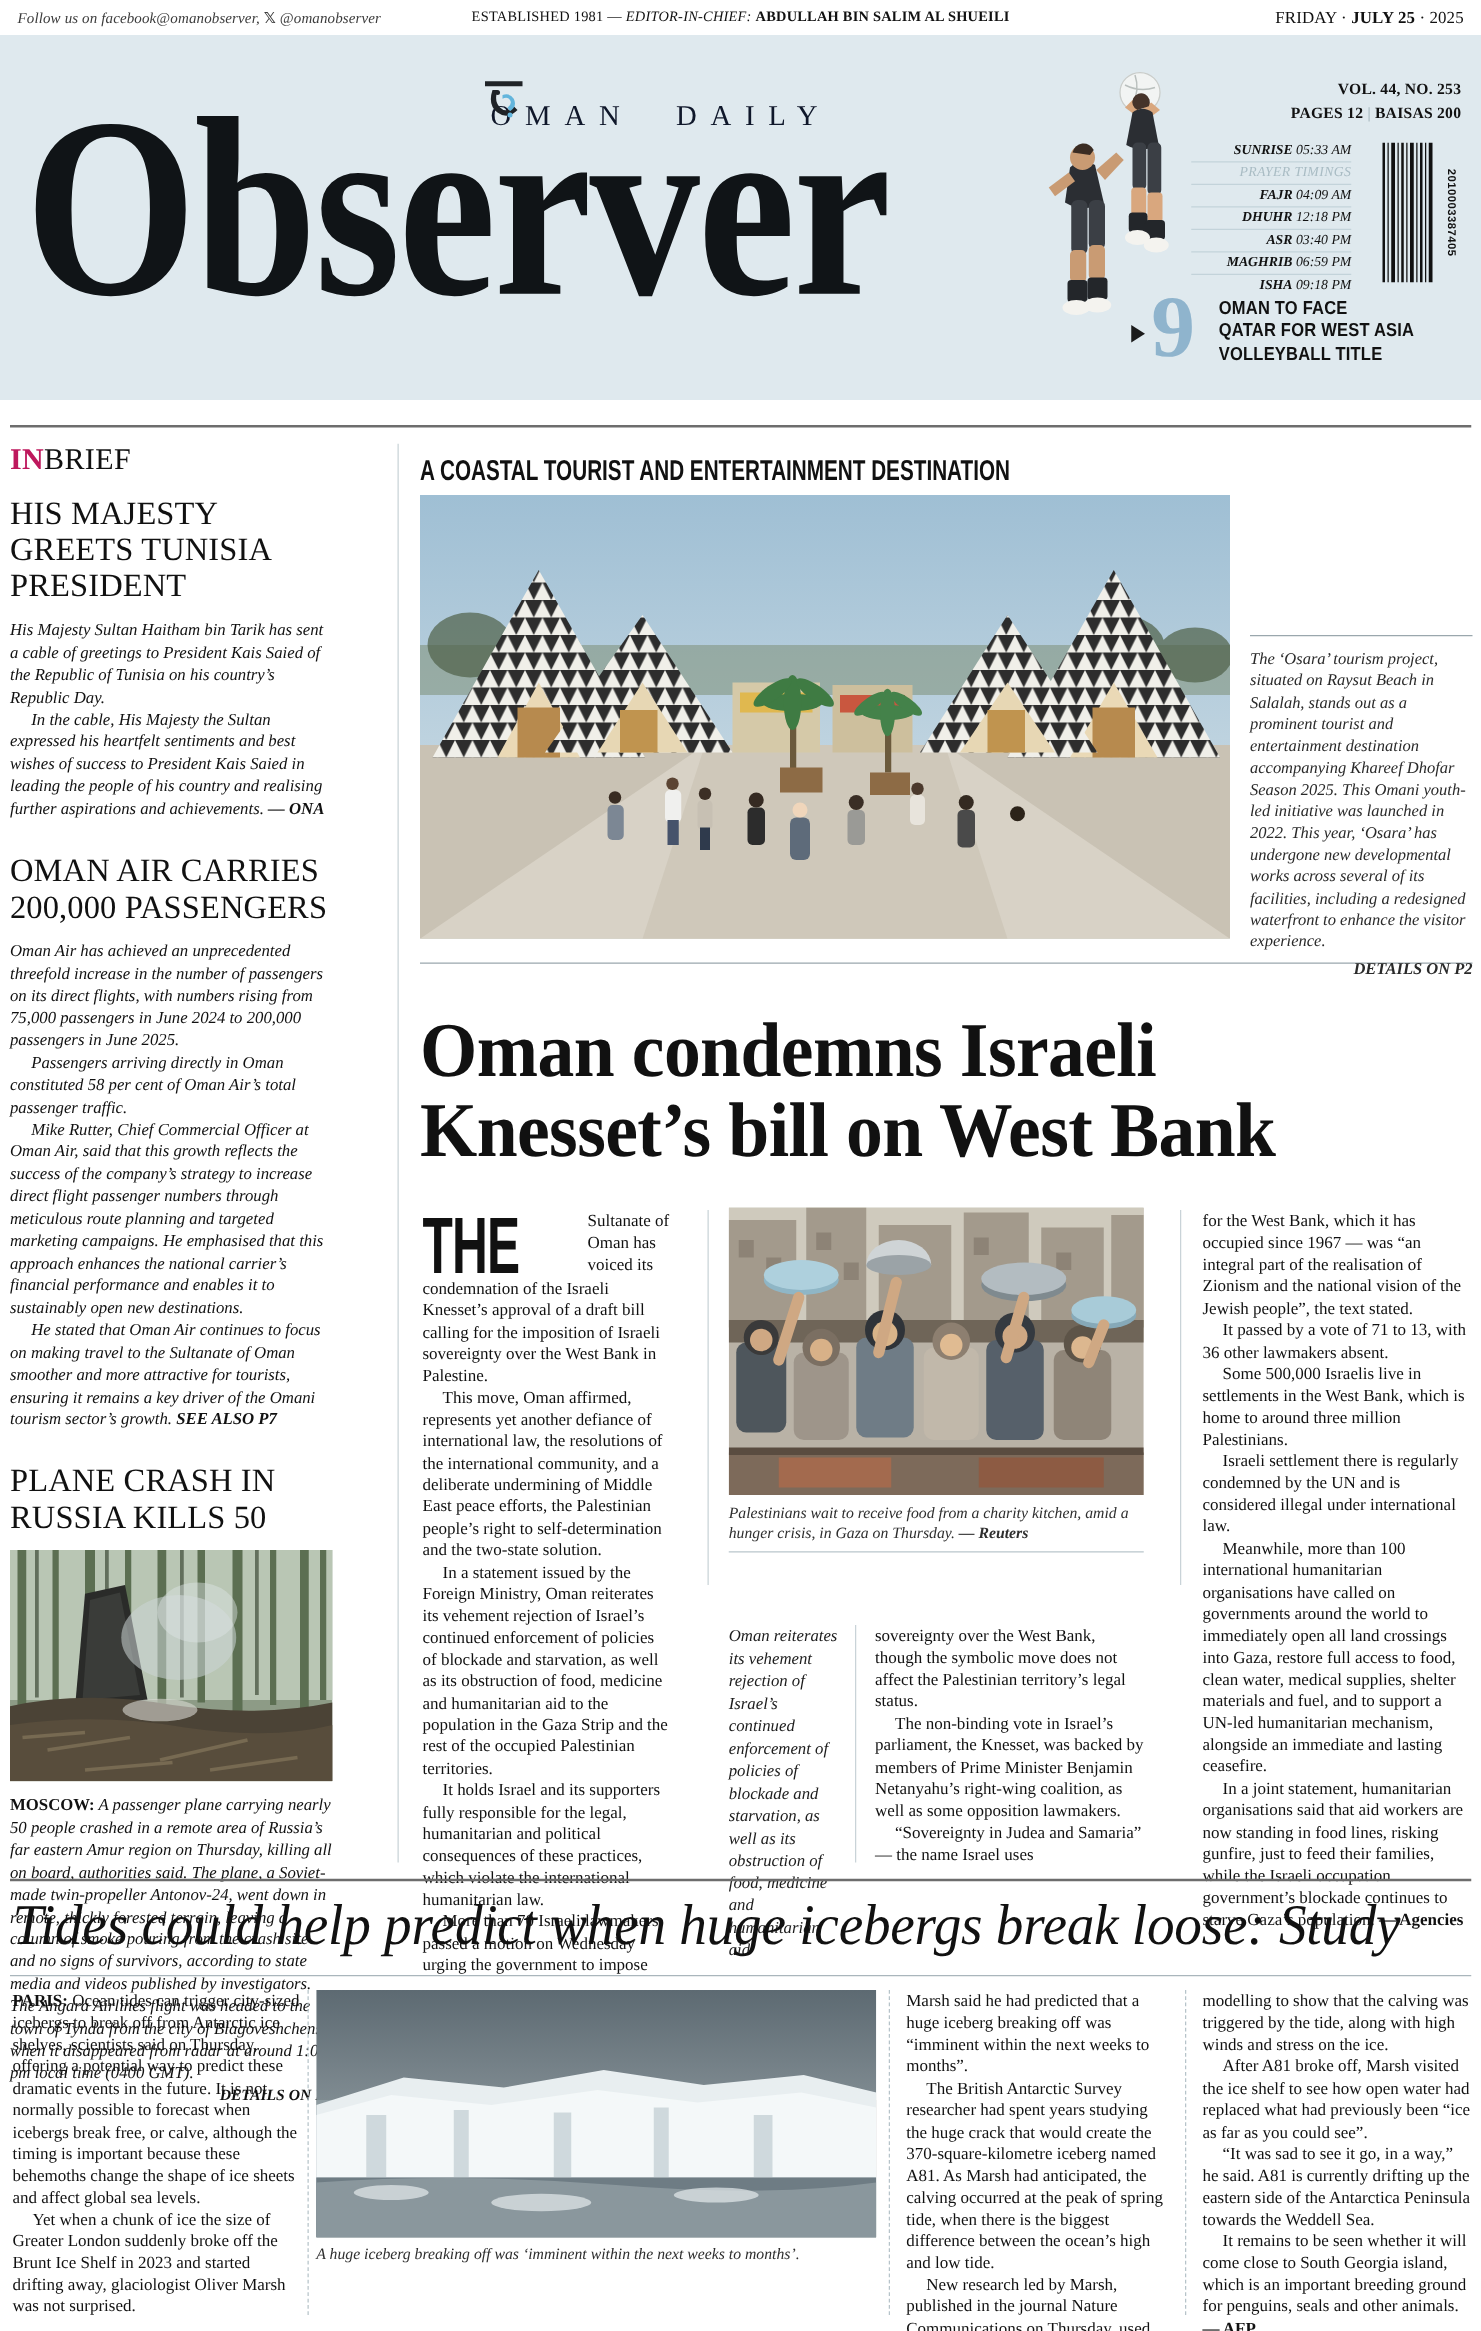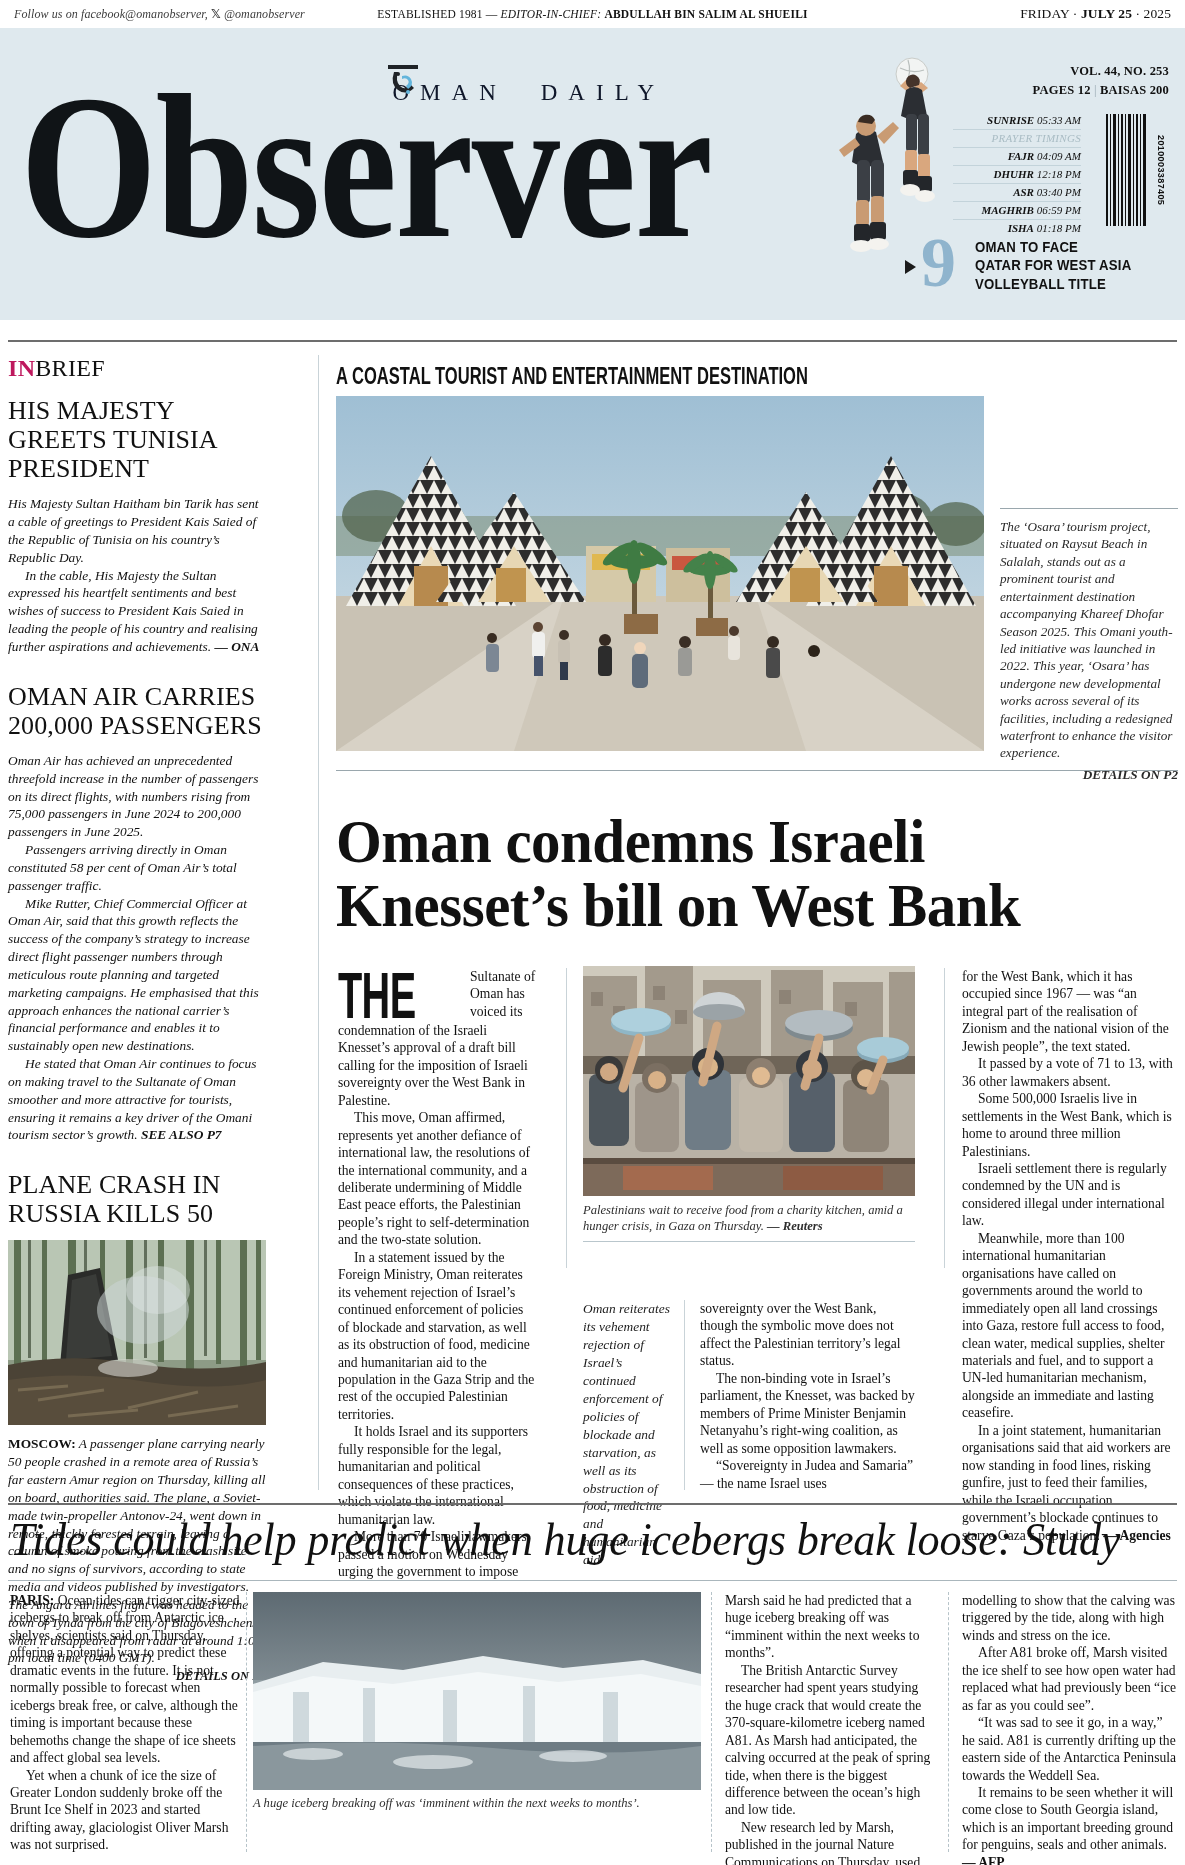--- a/index.html
+++ b/index.html
@@ -300,21 +300,21 @@
     <div class="row">
       <span class="lbl">ASR</span>
       <span class="val">03:40 PM</span>
     </div>
     <div class="row">
       <span class="lbl">MAGHRIB</span>
       <span class="val">06:59 PM</span>
     </div>
     <div class="row">
       <span class="lbl">ISHA</span>
-      <span class="val">01:18 PM</span>
+      <span class="val">09:18 PM</span>
     </div>
   </div>
 
   <div class="barcode">
     <svg class="bars" viewBox="0 0 44 112" preserveAspectRatio="none">
       <rect width="44" height="112" fill="#dfe9ee"></rect>
       <g fill="#111">
         <rect x="1" y="0" width="2" height="112"></rect>
           <rect x="5" y="0" width="1" height="112"></rect>
         <rect x="8" y="0" width="3" height="112"></rect>

